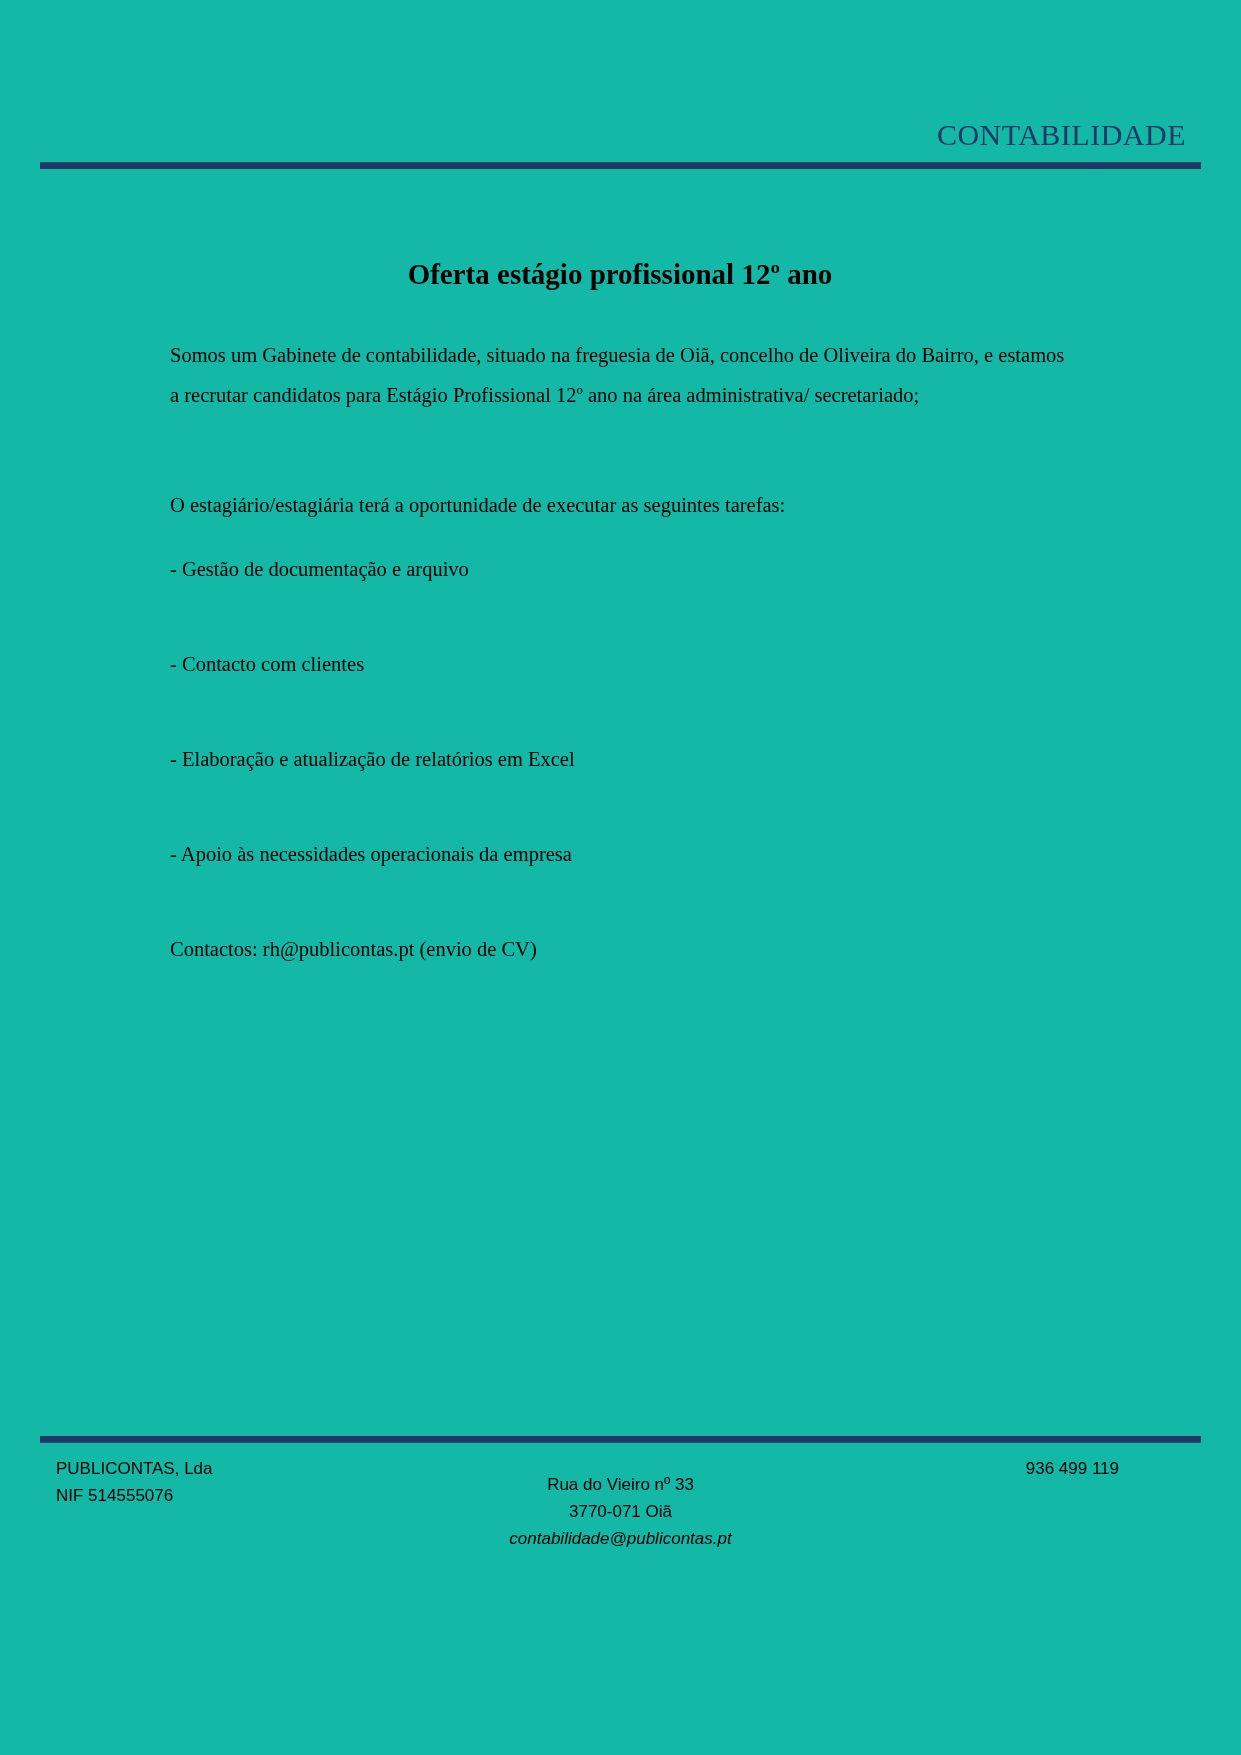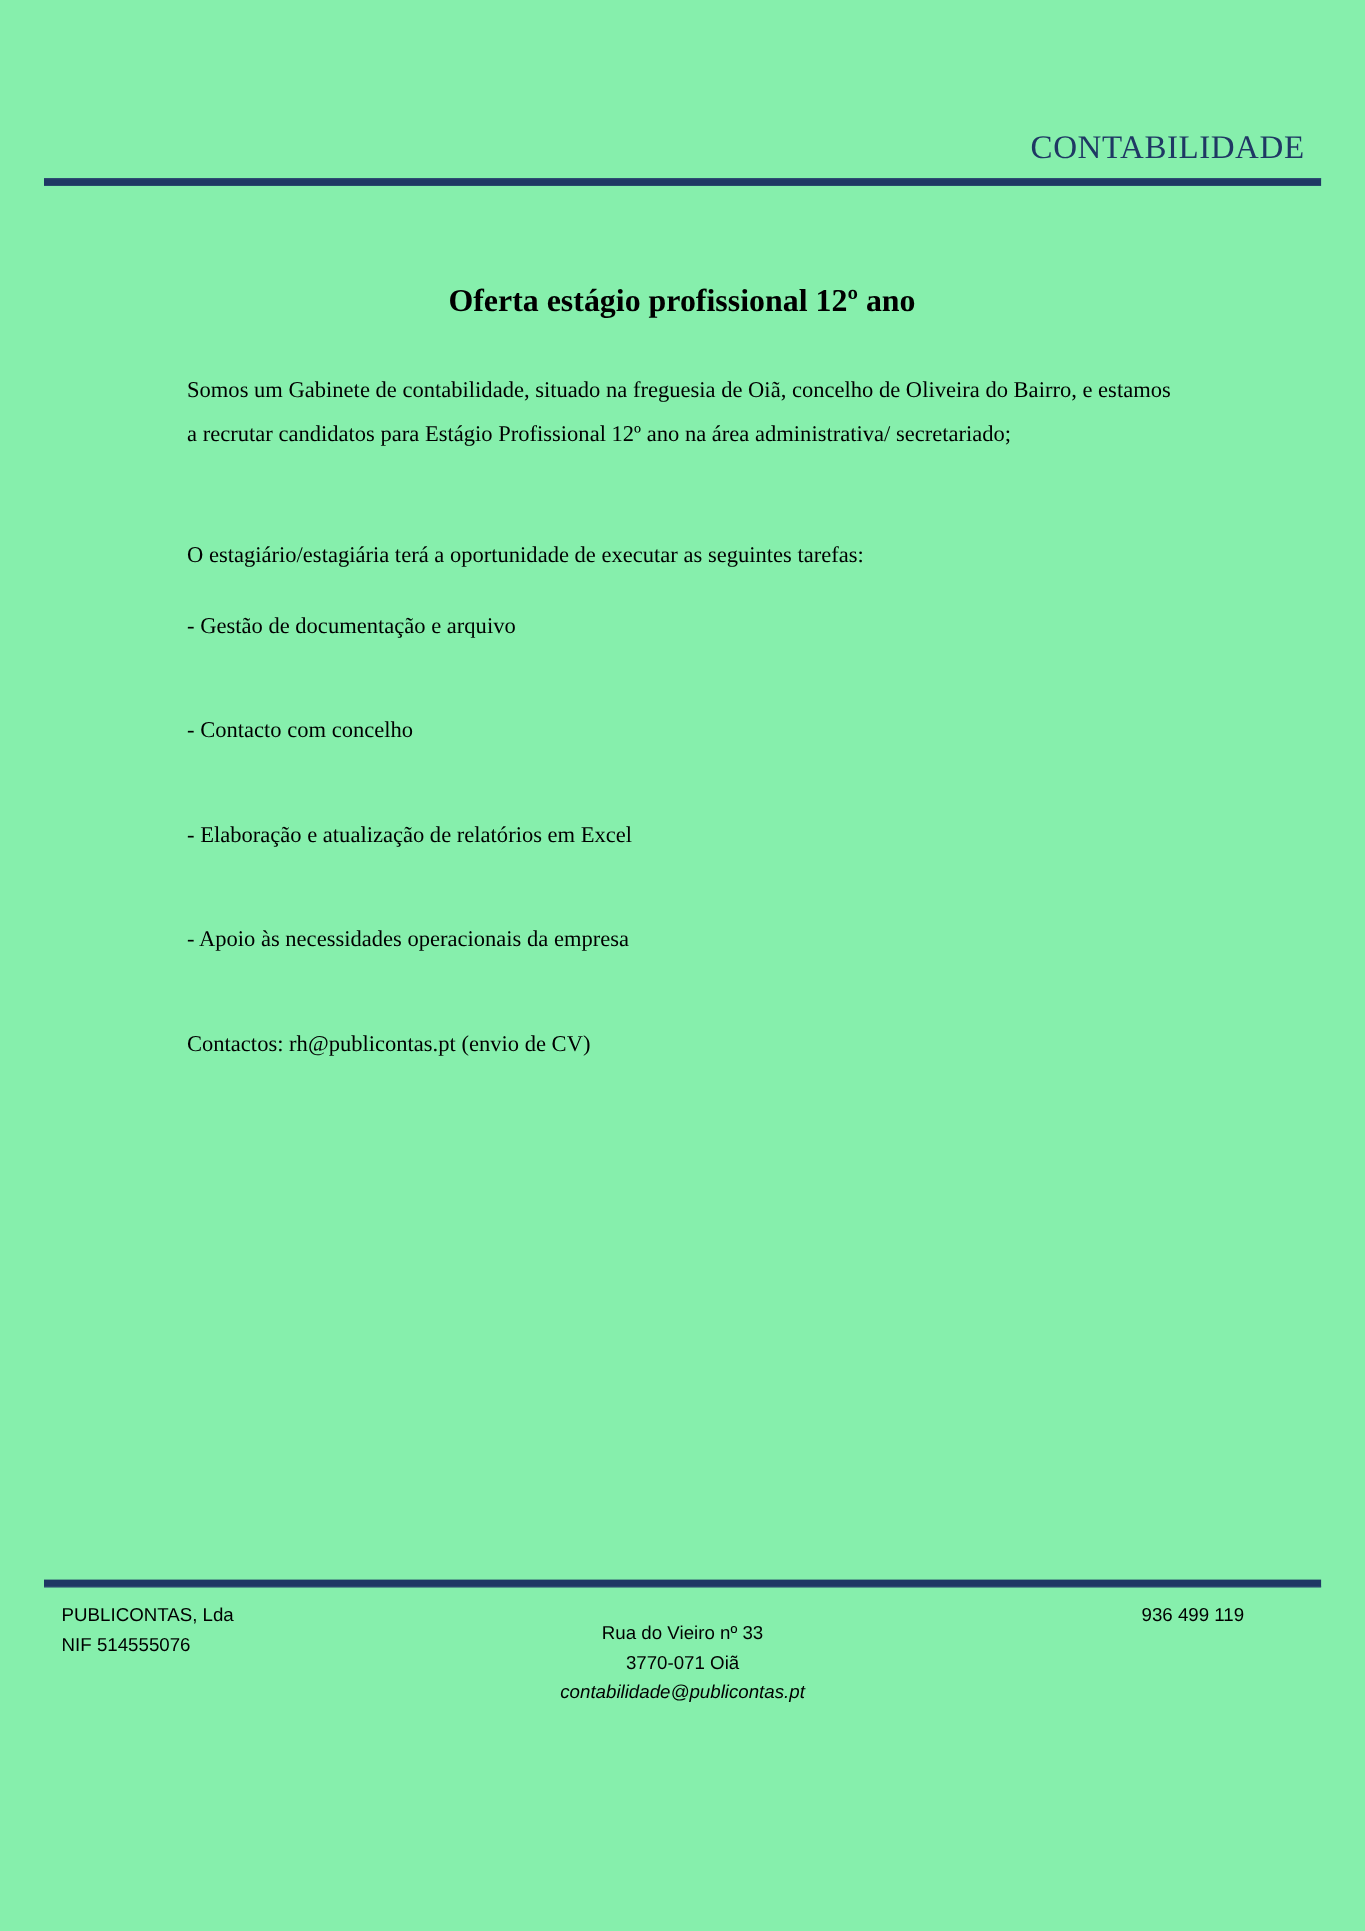--- a/index.html
+++ b/index.html
@@ -12,21 +12,21 @@
     height: 1755px;
     position: relative;
     font-family: "Liberation Serif", serif;
     color: #000000;
     overflow: hidden;
   }
 
   .page {
     position: absolute;
     inset: 0;
-    background: #86efac;
+    background: #14b8a6;
   }
 
   
   .header {
     position: absolute;
     top: 118px;
     left: 40px;
     right: 40px;
     height: 56px;
   }
@@ -131,21 +131,21 @@
   .footer-center {
     position: absolute;
     left: 0;
     right: 0;
     top: 16px;
     text-align: center;
     line-height: 1.6;
   }
   .footer-right {
     position: absolute;
-    right: 70px;
+    right: 82px;
     top: 0;
     line-height: 1.6;
     text-align: right;
   }
   .footer-email {
     font-style: italic;
   }
 </style>
 </head>
 <body>
@@ -165,21 +165,21 @@
 
     <div class="spacer-lg"></div>
 
     <p class="intro-line"> O estagiário/estagiária terá a oportunidade de executar as seguintes tarefas:</p>
 
     <div style="height:24px"></div>
 
 
     <p class="task">- Gestão de documentação e arquivo</p>
 
-    <p class="task">- Contacto com concelho</p>
+    <p class="task">- Contacto com clientes</p>
 
     <p class="task">- Elaboração e atualização de relatórios em Excel</p>
 
     <p class="task">- Apoio às necessidades operacionais da empresa</p>
 
     <p class="contacts">Contactos: rh@publicontas.pt (envio de CV)</p>
 
   </div>
 
   <div class="footer">

